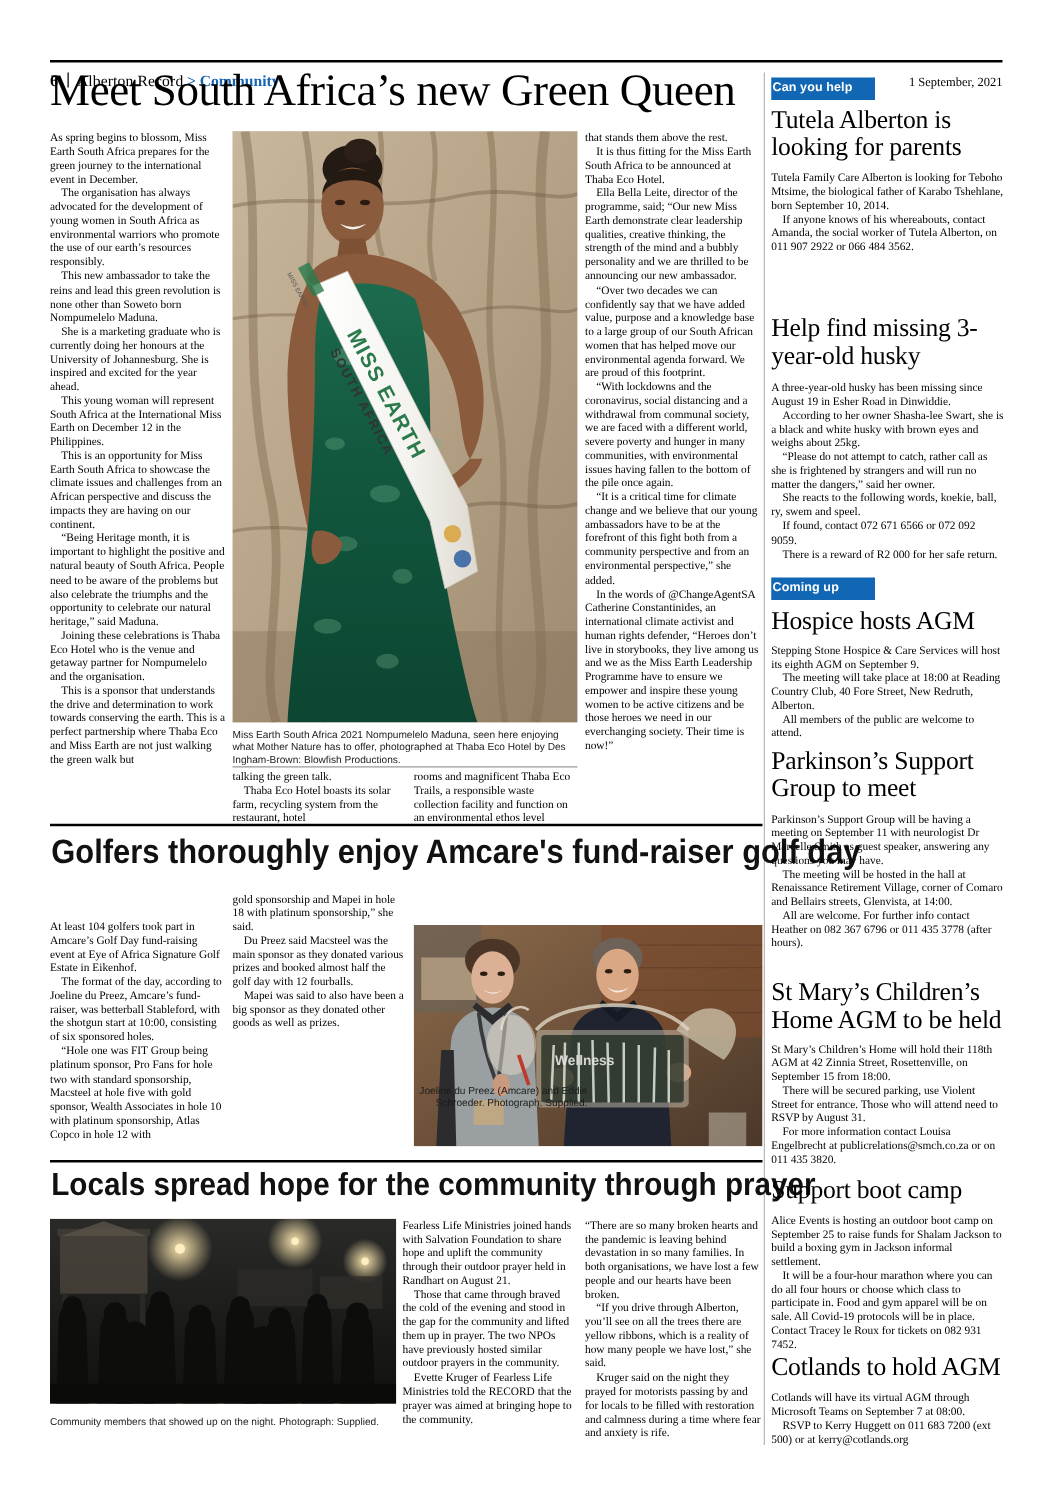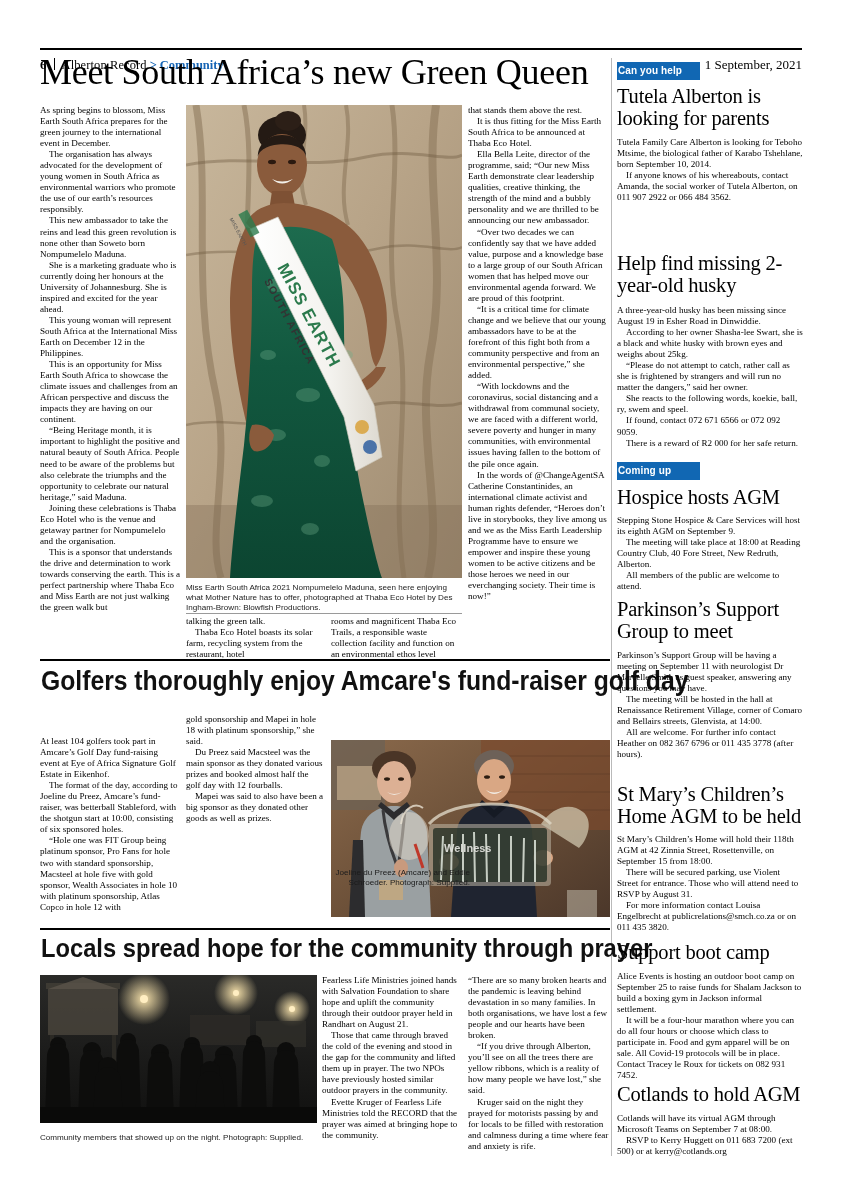--- a/index.html
+++ b/index.html
@@ -58,21 +58,21 @@
     color: #1665b5;
     margin: 0 3px;
   }
   .folio-sect {
     font-size: 12.5px;
     font-weight: bold;
     color: #1665b5;
   }
   .folio-date {
     margin-left: auto;
-    font-size: 13px;
+    font-size: 10px;
     text-align: center;
   }
   .masthead-rule {
     position: absolute;
     left: 40px; top: 48px;
     width: 762px;
     height: 2.2px;
     background: #000;
   }
 
@@ -311,22 +311,22 @@
 
   <div class="col" style="left:331px; top:616px; width:131px;">
     <p class="first">rooms and magnificent Thaba Eco Trails, a responsible waste collection facility and function on an environmental ethos level</p>
   </div>
 
   <div class="col" style="left:468px; top:105px; width:141px;">
     <p class="first">that stands them above the rest.</p>
     <p>It is thus fitting for the Miss Earth South Africa to be announced at Thaba Eco Hotel.</p>
     <p>Ella Bella Leite, director of the programme, said; “Our new Miss Earth demonstrate clear leadership qualities, creative thinking, the strength of the mind and a bubbly personality and we are thrilled to be announcing our new ambassador.</p>
     <p>“Over two decades we can confidently say that we have added value, purpose and a knowledge base to a large group of our South African women that has helped move our environmental agenda forward. We are proud of this footprint.</p>
+    <p>“With lockdowns and the coronavirus, social distancing and a withdrawal from communal society, we are faced with a different world, severe poverty and hunger in many communities, with environmental issues having fallen to the bottom of the pile once again.</p>
     <p>“It is a critical time for climate change and we believe that our young ambassadors have to be at the forefront of this fight both from a community perspective and from an environmental perspective,” she added.</p>
-    <p>“With lockdowns and the coronavirus, social distancing and a withdrawal from communal society, we are faced with a different world, severe poverty and hunger in many communities, with environmental issues having fallen to the bottom of the pile once again.</p>
     <p>In the words of @ChangeAgentSA Catherine Constantinides, an international climate activist and human rights defender, “Heroes don’t live in storybooks, they live among us and we as the Miss Earth Leadership Programme have to ensure we empower and inspire these young women to be active citizens and be those heroes we need in our everchanging society. Their time is now!”</p>
   </div>
 
   <div class="vrule" style="left:611px; top:58px; height:1098px;"></div>
 
   <div class="hrule" style="left:40px; top:659px; width:570px; height:1.6px; background:#000;"></div>
 
   <div class="hl-cond" style="left:41px; top:668px; font-size:27px; transform:scaleX(0.915);">Golfers thoroughly enjoy Amcare's fund-raiser golf day</div>
 
   <div class="col" style="left:40px; top:736px; width:139px;">
@@ -503,21 +503,21 @@
 
   <div class="kicker" style="left:617px; top:62px;">Can you help</div>
 
   <div class="side-hl" style="left:617px; top:85px; width:186px;">Tutela Alberton is looking for parents</div>
 
   <div class="side-col" style="left:617px; top:137px;">
     <p class="first">Tutela Family Care Alberton is looking for Teboho Mtsime, the biological father of Karabo Tshehlane, born September 10, 2014.</p>
     <p>If anyone knows of his whereabouts, contact Amanda, the social worker of Tutela Alberton, on 011 907 2922 or 066 484 3562.</p>
   </div>
 
-  <div class="side-hl" style="left:617px; top:252px; width:186px;">Help find missing 2-year-old husky</div>
+  <div class="side-hl" style="left:617px; top:252px; width:186px;">Help find missing 3-year-old husky</div>
 
   <div class="side-col" style="left:617px; top:305px;">
     <p class="first">A three-year-old husky has been missing since August 19 in Esher Road in Dinwiddie.</p>
     <p>According to her owner Shasha-lee Swart, she is a black and white husky with brown eyes and weighs about 25kg.</p>
     <p>“Please do not attempt to catch, rather call as she is frightened by strangers and will run no matter the dangers,” said her owner.</p>
     <p>She reacts to the following words, koekie, ball, ry, swem and speel.</p>
     <p>If found, contact 072 671 6566 or 072 092 9059.</p>
     <p>There is a reward of R2 000 for her safe return.</p>
   </div>
 

